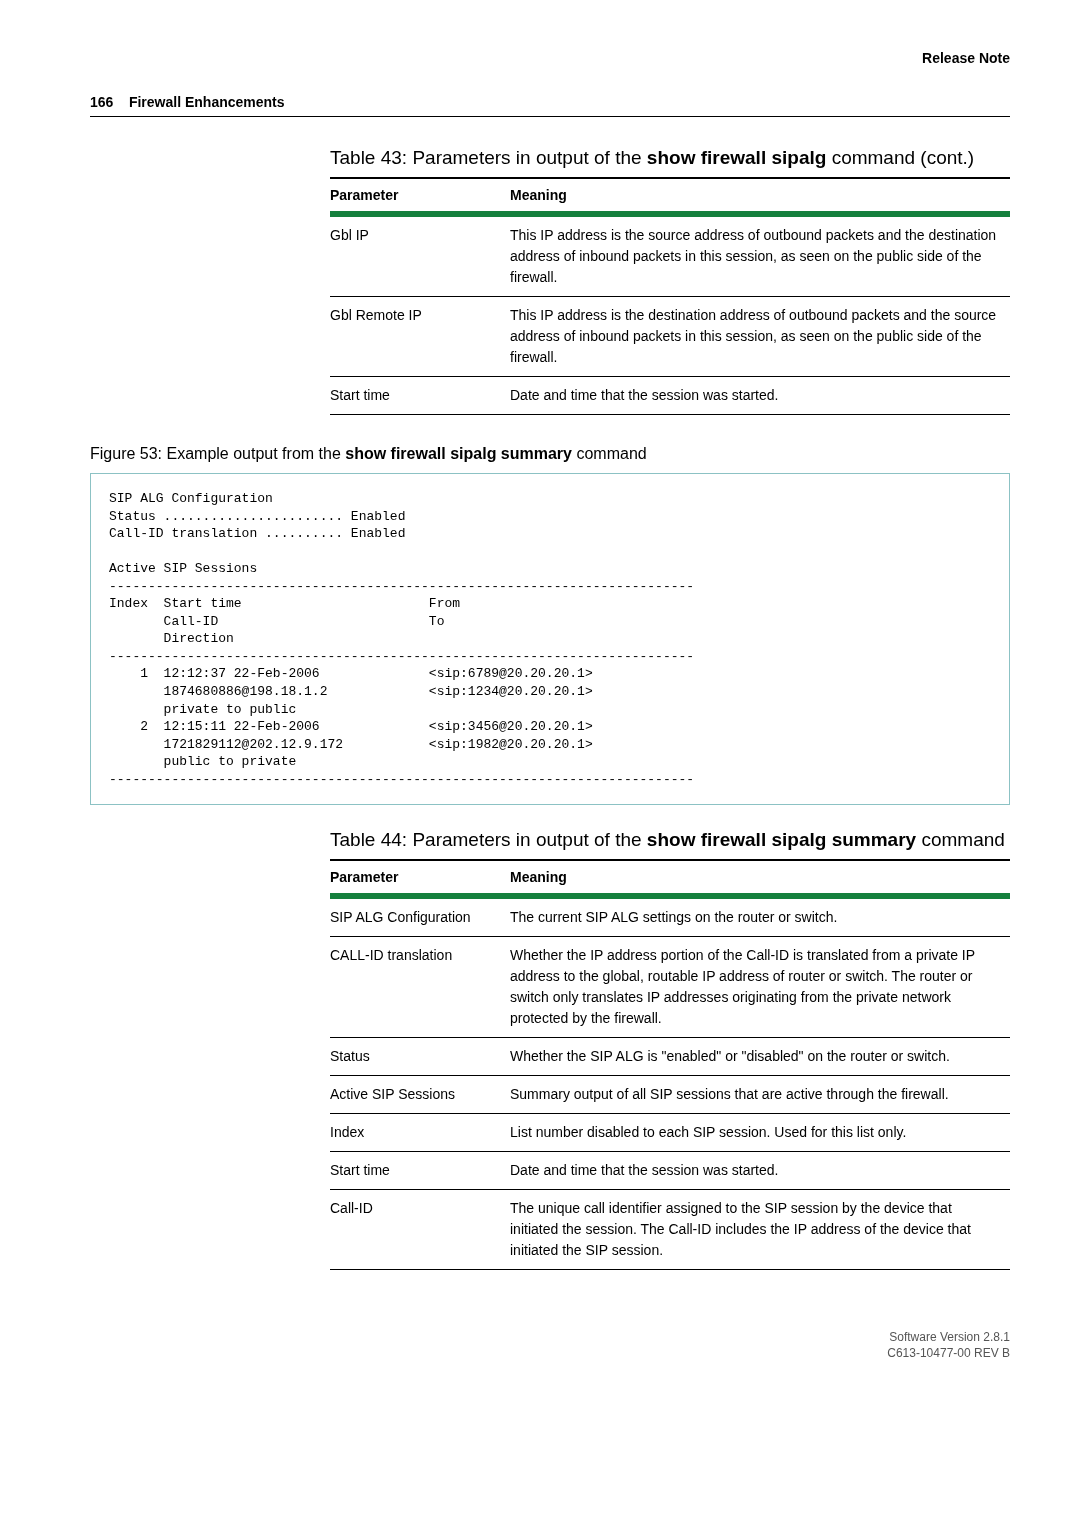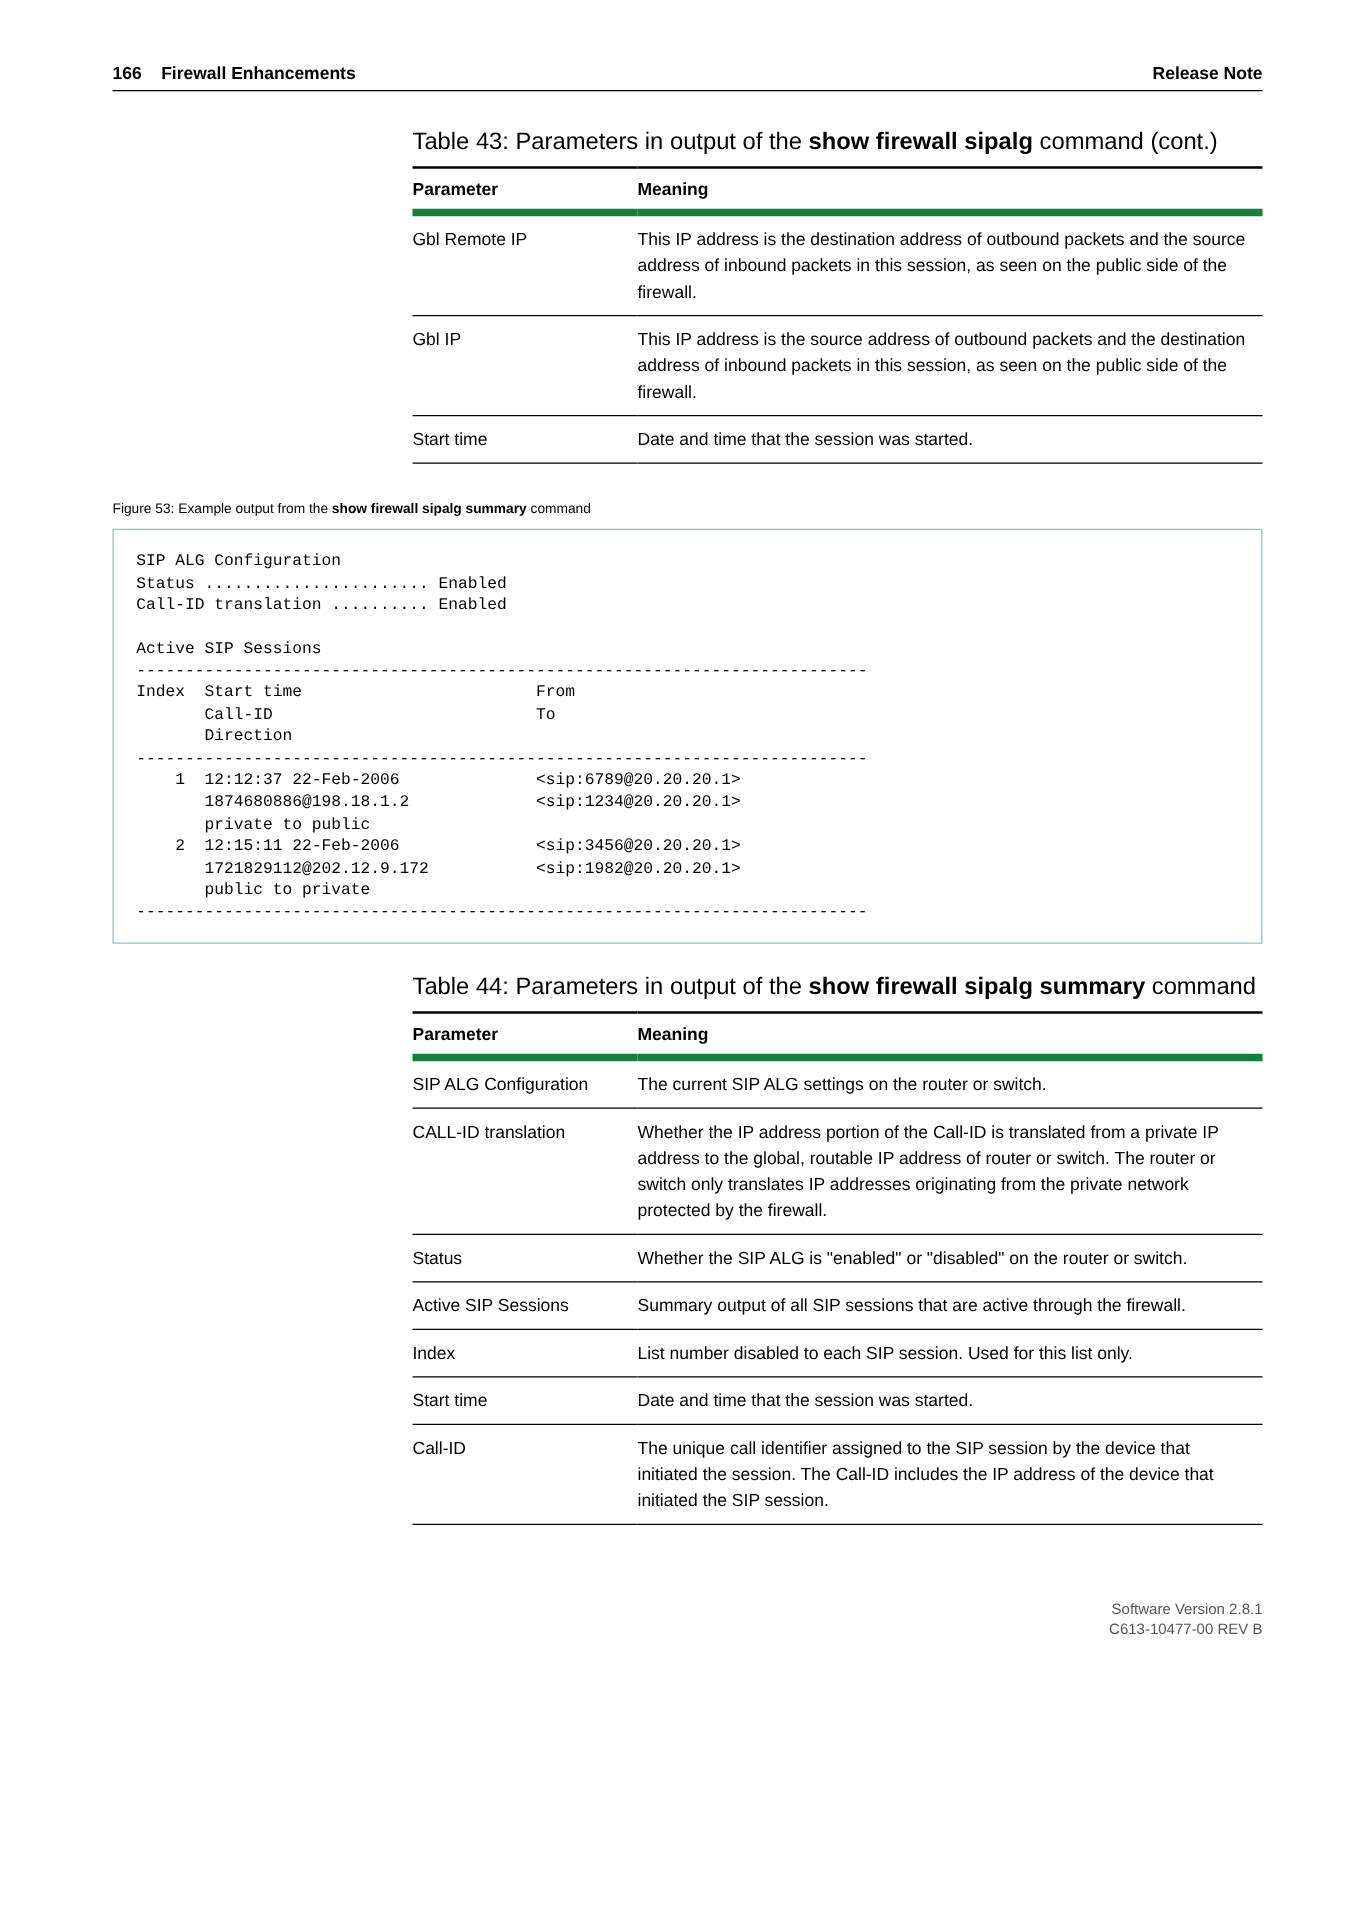--- a/index.html
+++ b/index.html
@@ -15,21 +15,21 @@
     padding: 50px 70px 30px 90px;
   }
   .header {
     display: flex;
     justify-content: space-between;
     border-bottom: 1px solid #000;
     padding-bottom: 6px;
     margin-bottom: 30px;
     font-size: 14px;
   }
-  .header-left { font-weight: normal; }
+  .header-left { font-weight: normal; margin-top: 44px; }
   .header-left b { font-weight: bold; }
   .header-right { font-weight: bold; }
   .table-caption {
     font-size: 19px;
     margin: 24px 0 8px 240px;
   }
   .table-caption b { font-weight: bold; }
   table.params {
     border-collapse: collapse;
     margin-left: 240px;
@@ -46,21 +46,21 @@
   table.params td {
     vertical-align: top;
     border-bottom: 1px solid #000;
     padding: 8px 8px 8px 0;
     line-height: 1.5;
   }
   table.params td:first-child, table.params th:first-child {
     width: 180px;
   }
   .fig-caption {
-    font-size: 11px;
+    font-size: 16px;
     margin: 30px 0 10px 0;
   }
   .code-block {
     border: 1px solid #8cc2c4;
     padding: 16px 18px;
     font-family: "Courier New", monospace;
     font-size: 13px;
     white-space: pre;
     line-height: 1.35;
     color: #000;
@@ -92,26 +92,26 @@
 
   <table class="params">
     <thead>
       <tr>
         <th>Parameter</th>
         <th>Meaning</th>
       </tr>
     </thead>
     <tbody>
       <tr>
+          <td>Gbl IP</td>
+          <td>This IP address is the source address of outbound packets and the destination address of inbound packets in this session, as seen on the public side of the firewall.</td>
+        </tr>
+      <tr>
           <td>Gbl Remote IP</td>
           <td>This IP address is the destination address of outbound packets and the source address of inbound packets in this session, as seen on the public side of the firewall.</td>
-        </tr>
-      <tr>
-          <td>Gbl IP</td>
-          <td>This IP address is the source address of outbound packets and the destination address of inbound packets in this session, as seen on the public side of the firewall.</td>
         </tr>
       <tr>
           <td>Start time</td>
           <td>Date and time that the session was started.</td>
         </tr>
     </tbody>
   </table>
 
   <div class="fig-caption">
     <span>Figure 53: Example output from the </span><b>show firewall sipalg summary</b><span> command</span>

